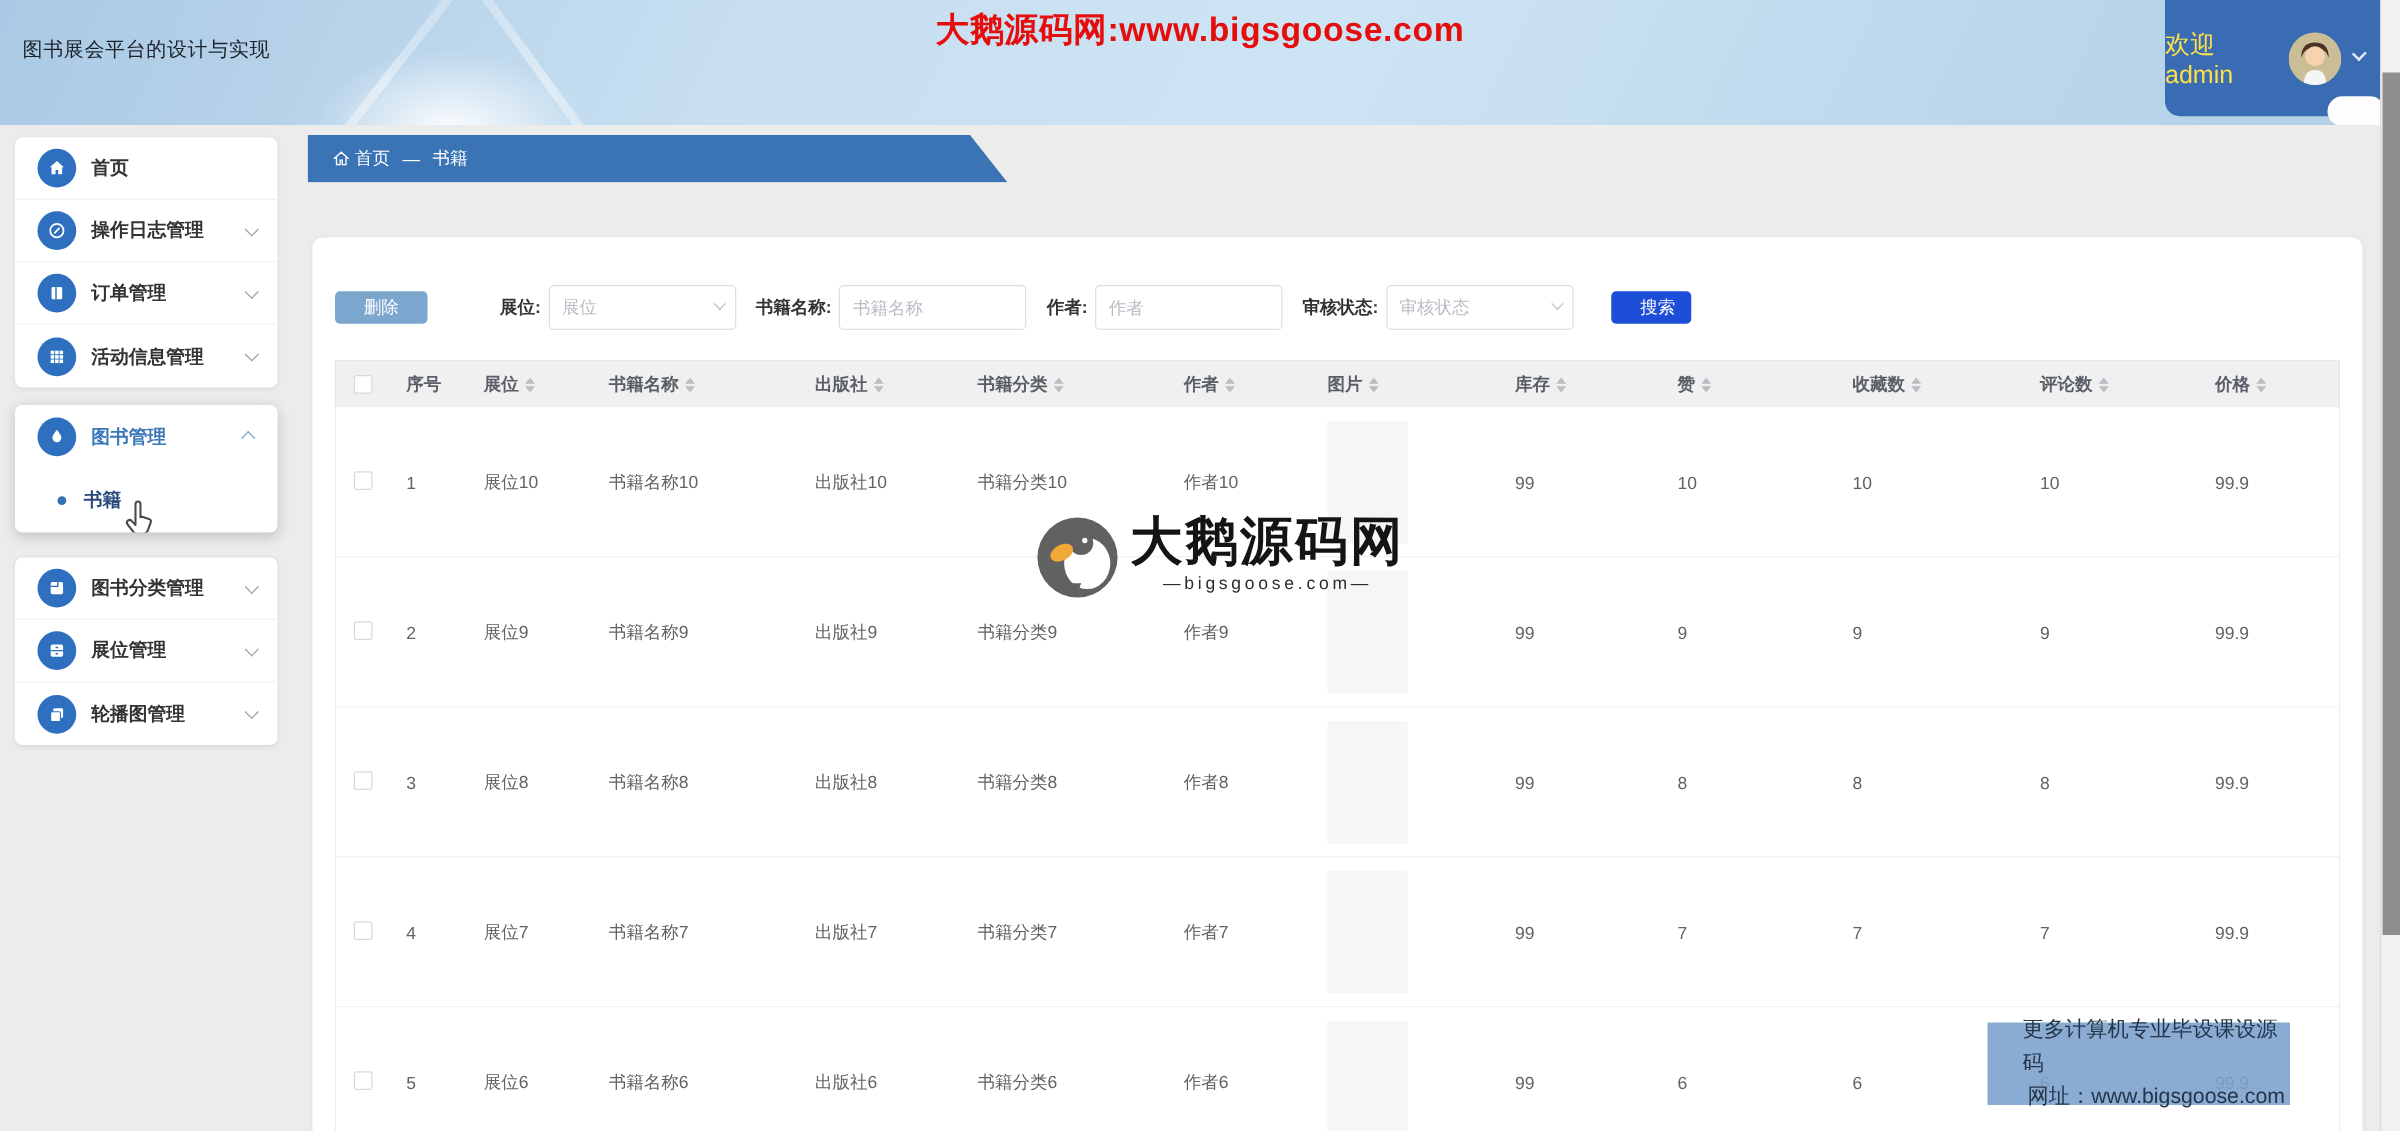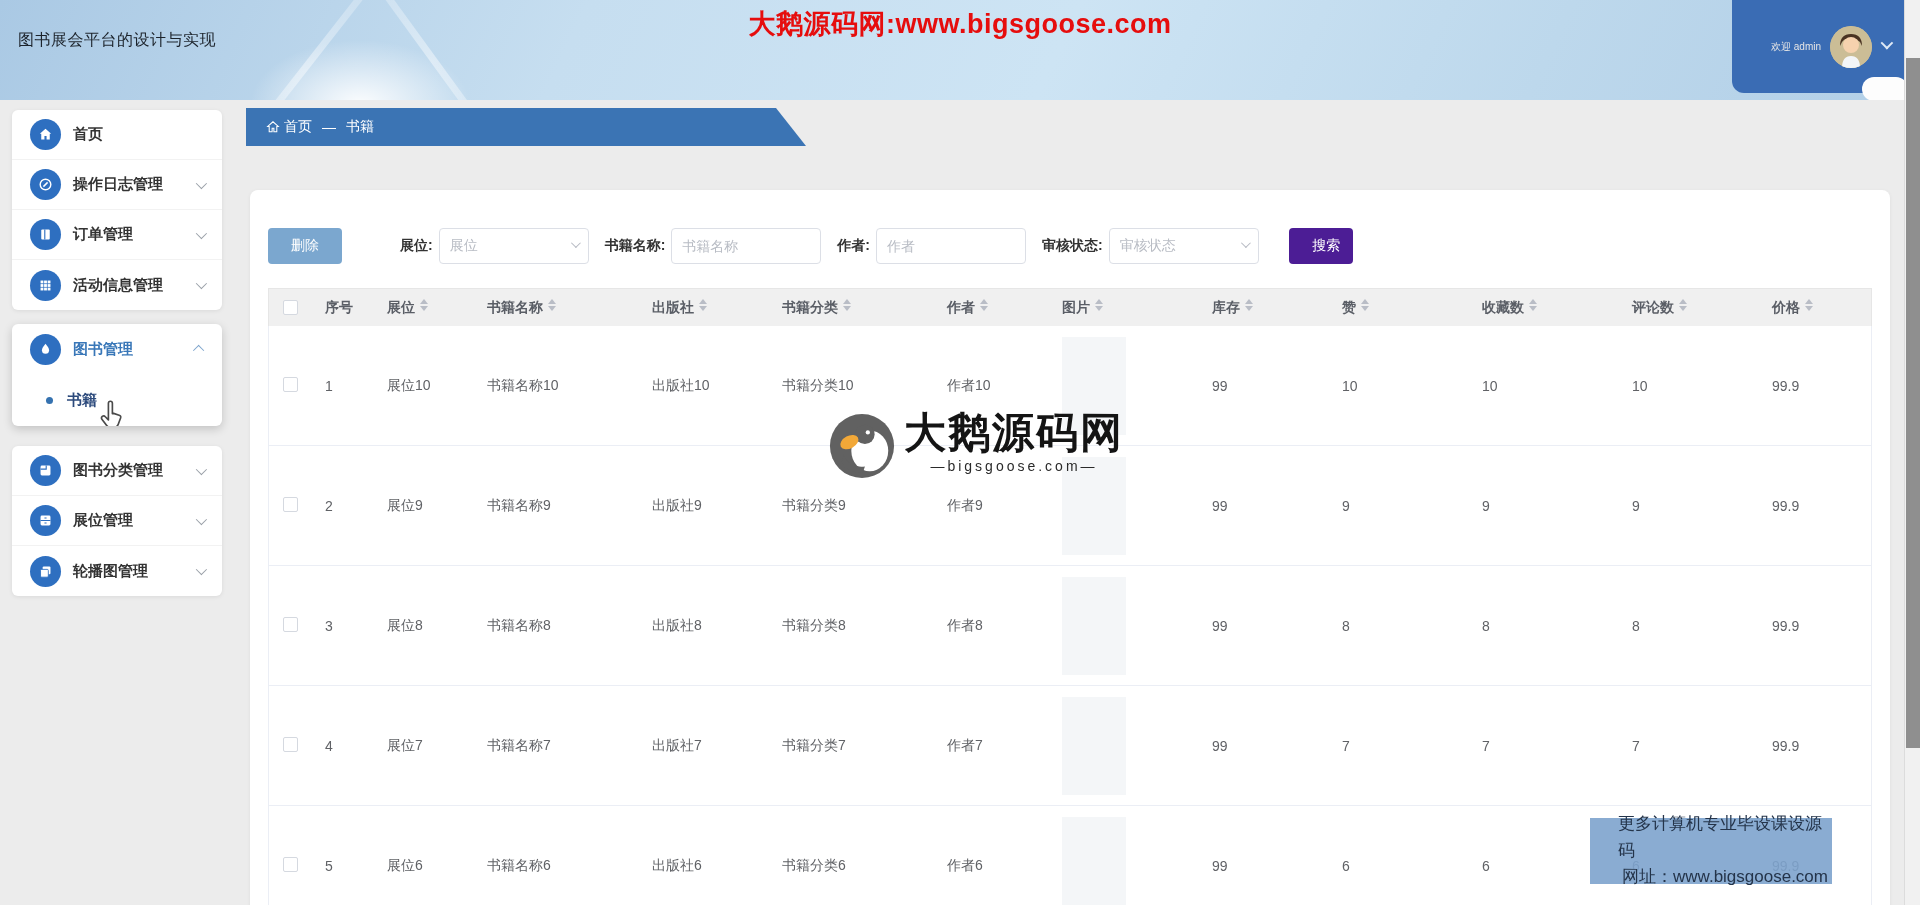--- a/index.html
+++ b/index.html
@@ -18,21 +18,21 @@
   .glow { position:absolute; left:250px; top:40px; width:220px; height:130px; border-radius:50%;
     background:radial-gradient(closest-side, rgba(255,255,255,.95), rgba(255,255,255,0)); }
   .app-title { position:absolute; left:18px; top:30px; font-size:16px; color:#1c232b; letter-spacing:.5px; }
   .red-banner { position:absolute; left:0; right:0; top:6px; text-align:center; font-size:27px;
     font-weight:bold; color:#e60d0d; letter-spacing:.5px; }
   .admin-box { position:absolute; right:16px; top:0; width:172px; height:93px; background:#3a6cb4;
     border-radius:0 0 12px 12px; display:flex; align-items:center; justify-content:flex-end;
     gap:9px; padding-right:14px; }
   .admin-cloud { position:absolute; right:-4px; bottom:-8px; width:46px; height:24px; background:#fdfdfd;
     border-radius:20px 20px 0 20px; }
-  .welcome { color:#e5e5e5; font-size:10px; }
+  .welcome { color:#fde047; font-size:20px; }
   .avatar { width:42px; height:42px; border-radius:50%; background:#cbbd96; overflow:hidden; flex:none; }
   .chev { display:inline-block; width:9px; height:9px; border-right:2px solid currentColor;
     border-bottom:2px solid currentColor; transform:rotate(45deg) translateY(-2px); }
   .admin-box .chev { color:#dfe9f5; margin-top:-4px; }
 
   
   .scrollbar { position:absolute; right:0; top:0; width:16px; height:905px; background:#f1f1f1;
     border-left:1px solid #dcdcdc; }
   .scroll-thumb { position:absolute; left:1px; top:58px; width:14px; height:690px; background:#8f8f8f; }
 
@@ -62,39 +62,39 @@
     display:flex; align-items:center; padding-left:20px; color:#fff; font-size:14px; gap:10px; }
   .bc-home { display:flex; align-items:center; gap:4px; cursor:pointer; }
   .bc-home svg { width:14px; height:14px; }
 
   
   .main-card { position:absolute; left:250px; top:190px; width:1640px; height:760px; background:#fff;
     border-radius:8px; box-shadow:0 1px 4px rgba(0,0,0,.06); padding:0 18px; }
 
   
   .filter-row { display:flex; align-items:center; margin-top:38px; }
-  .btn { height:36px; border:none; border-radius:4px; color:#fff; font-size:14px; cursor:pointer;
+  .btn { height:26px; border:none; border-radius:4px; color:#fff; font-size:14px; cursor:pointer;
     font-family:inherit; }
   .btn-delete { width:74px; background:#7ba7cf; margin-right:58px; }
-  .btn-search { width:64px; background:#4c1d95; margin-left:14px;padding-left:11px; }
+  .btn-search { width:64px; background:#1d4ed8; margin-left:14px;padding-left:11px; }
   .f-label { font-size:14px; font-weight:bold; color:#333; margin-right:6px; white-space:nowrap; }
   .f-input { width:150px; height:36px; border:1px solid #dcdfe6; border-radius:4px; padding:0 10px;
     font-size:14px; color:#333; margin-right:16px; font-family:inherit; }
   .f-input::placeholder { color:#b8bcc4; }
   .select-box { width:150px; height:36px; border:1px solid #dcdfe6; border-radius:4px; display:flex;
     align-items:center; justify-content:space-between; padding:0 10px; margin-right:16px; cursor:pointer;
     background:#fff; }
   .select-box .ph { font-size:14px; color:#b8bcc4; }
   .select-box .chev { width:7px; height:7px; border-width:1.5px; color:#b6bac2; margin-top:-3px; }
 
   
   .table { margin-top:24px; --cols:50px 62px 100px 165px 130px 165px 115px 150px 130px 140px 150px 140px 1fr; }
   .thead { display:grid; grid-template-columns:var(--cols); align-items:center; height:38px;
     background:#f0f0f0; border:1px solid #e6e6e6; border-bottom:none; }
-  .th { display:flex; gap:5px; font-size:14px; font-weight:bold; color:#5a5e66;
+  .th { display:flex; align-items:center; gap:5px; font-size:14px; font-weight:bold; color:#5a5e66;
     padding-left:6px; cursor:pointer; }
   .sorter { display:inline-flex; flex-direction:column; gap:2px; }
   .sorter .up-tri { width:0; height:0; border-left:4px solid transparent; border-right:4px solid transparent;
     border-bottom:5px solid #b9bdc6; }
   .sorter .down-tri { width:0; height:0; border-left:4px solid transparent; border-right:4px solid transparent;
     border-top:5px solid #b9bdc6; }
   .tbody { border:1px solid #ebeef5; border-top:none; }
   .trow { display:grid; grid-template-columns:var(--cols); align-items:center; height:120px;
     border-bottom:1px solid #ebeef5; background:#fff; }
   .trow:last-child { border-bottom:none; }

